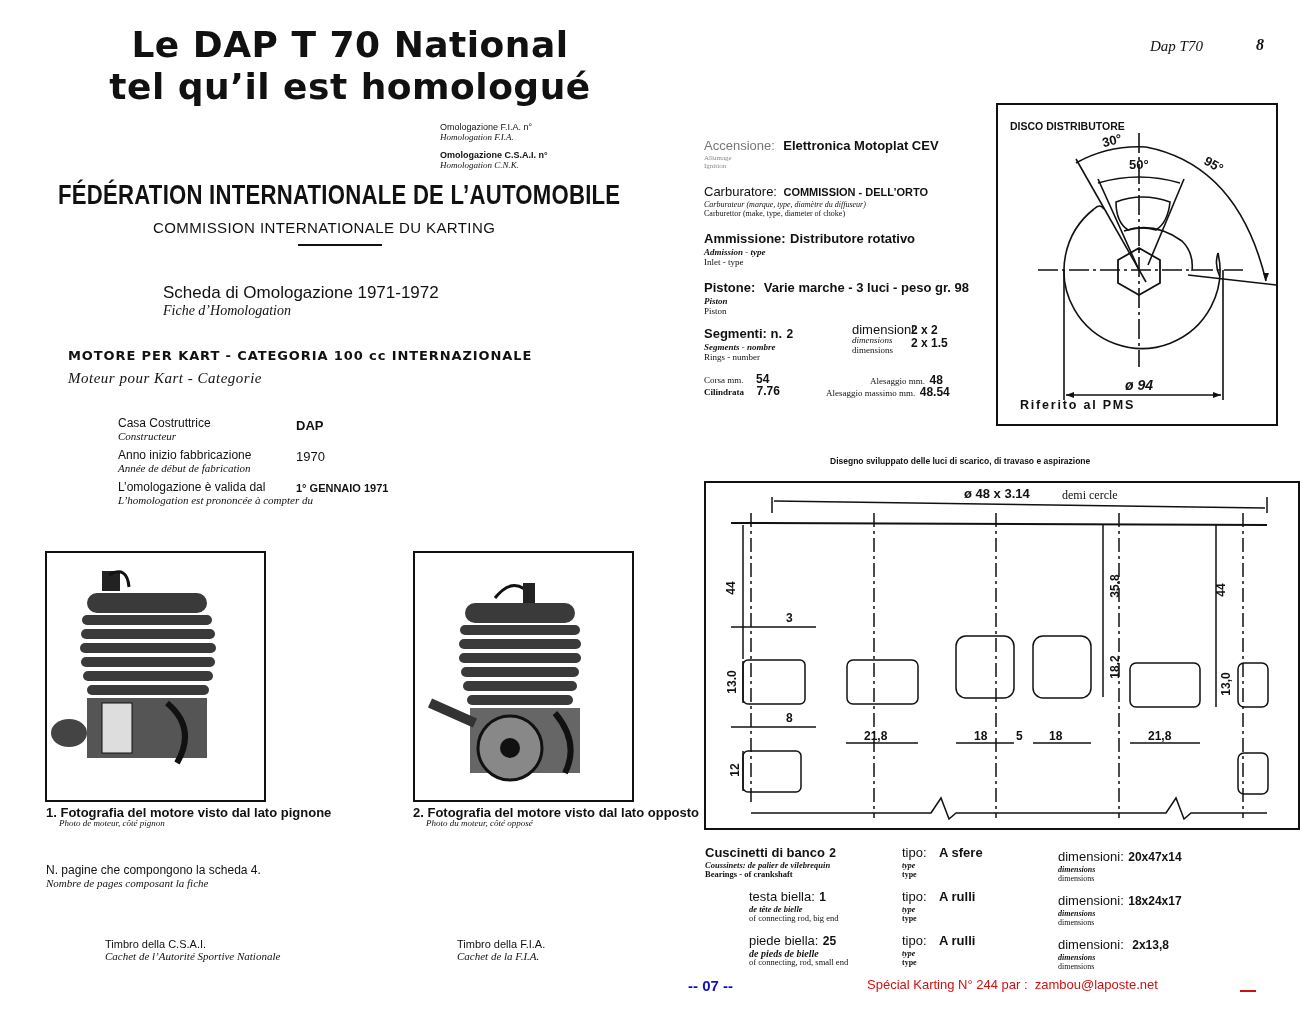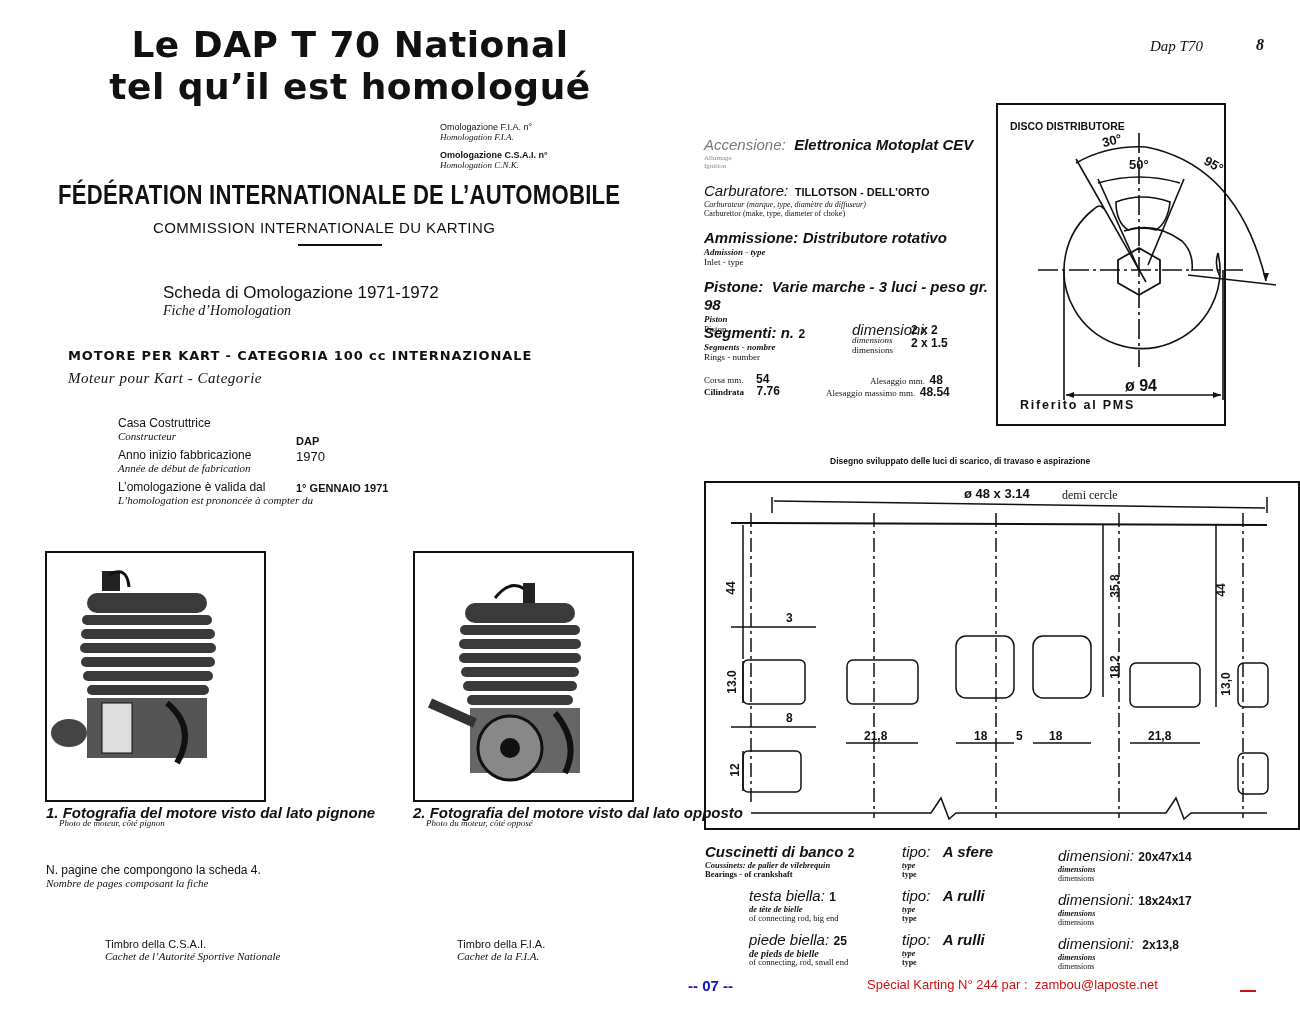--- a/index.html
+++ b/index.html
@@ -6,21 +6,21 @@
   body{width:1300px;height:1010px;position:relative;overflow:hidden;font-family:"Liberation Sans",sans-serif;color:#111;}
   .abs{position:absolute;}
   .serif-it{font-family:"Liberation Serif",serif;font-style:italic;}
   .title{font-family:"DejaVu Sans",sans-serif;font-weight:bold;font-size:36px;letter-spacing:0.5px;text-align:center;line-height:42px;}
   .fia{font-family:"Liberation Sans",sans-serif;font-weight:bold;font-size:27px;transform:scaleX(0.82);transform-origin:left top;white-space:nowrap;letter-spacing:0.3px;}
   .small{font-size:9px;line-height:10px;}
   .lbl{font-size:12px;line-height:13px;}
   .it{font-family:"Liberation Serif",serif;font-style:italic;font-size:11px;line-height:12px;}
   .bold{font-weight:bold;}
   .box{border:2px solid #111;}
-  .tiny{font-size:15px;line-height:10px;font-style:italic;}
+  .tiny{font-size:13px;line-height:10px;}
   .tiny-it{font-family:"Liberation Serif",serif;font-style:italic;font-size:9px;line-height:10px;font-weight:bold;}
   .tiny-r{font-family:"Liberation Serif",serif;font-size:9px;line-height:10px;}
   .val{font-weight:bold;font-size:12px;}
 </style>
 </head>
 <body>
 
 <div class="abs title" style="left:90px;top:24px;width:520px;">
   <div>Le DAP T 70 National</div>
   <div>tel qu’il est homologué</div>
@@ -43,21 +43,21 @@
   <div class="serif-it" style="font-size:14px;">Fiche d’Homologation</div>
 </div>
 
 <div class="abs" style="left:68px;top:348px;font-family:'DejaVu Sans',sans-serif;font-weight:bold;font-size:13px;letter-spacing:0.9px;white-space:nowrap;">MOTORE PER KART - CATEGORIA 100 cc INTERNAZIONALE</div>
 <div class="abs serif-it" style="left:68px;top:370px;font-size:15px;letter-spacing:0.5px;">Moteur pour Kart - Categorie</div>
 
 <div class="abs" style="left:118px;top:417px;width:320px;">
   <div style="position:relative;height:32px;">
     <div class="lbl">Casa Costruttrice</div>
     <div class="it">Constructeur</div>
-    <div class="abs" style="left:178px;top:18px;font-size:11px;font-weight:bold;">DAP</div>
+    <div class="abs" style="left:178px;top:1px;font-size:13px;font-weight:bold;">DAP</div>
   </div>
   <div style="position:relative;height:32px;">
     <div class="lbl">Anno inizio fabbricazione</div>
     <div class="it">Année de début de fabrication</div>
     <div class="abs" style="left:178px;top:0;font-size:13px;">1970</div>
   </div>
   <div style="position:relative;height:32px;white-space:nowrap;">
     <div class="lbl">L’omologazione è valida dal</div>
     <div class="it">L’homologation est prononcée à compter du</div>
     <div class="abs" style="left:178px;top:1px;font-size:11px;font-weight:bold;">1° GENNAIO 1971</div>
@@ -131,21 +131,21 @@
 <div class="abs serif-it" style="left:1256px;top:36px;font-size:16px;font-weight:bold;">8</div>
 
 <div class="abs" style="left:704px;top:136px;width:290px;">
   <span class="tiny" style="color:#777;">Accensione:</span>
   <span class="tiny bold" style="margin-left:4px;">Elettronica Motoplat CEV</span>
   <div class="tiny-r" style="color:#888;font-size:7px;line-height:8px;">Allumage</div>
   <div class="tiny-r" style="color:#888;font-size:7px;line-height:8px;">Ignition</div>
 </div>
 <div class="abs" style="left:704px;top:182px;width:290px;">
   <span class="tiny">Carburatore:</span>
-  <span class="bold" style="font-size:11px;margin-left:2px;">TILLOTSON - DELL’ORTO</span>
+  <span class="bold" style="font-size:11px;margin-left:2px;">COMMISSION - DELL’ORTO</span>
   <div class="tiny-it" style="font-weight:normal;font-size:8px;line-height:9px;">Carburateur (marque, type, diamètre du diffuseur)</div>
   <div class="tiny-r" style="font-size:8px;line-height:9px;">Carburettor (make, type, diameter of choke)</div>
 </div>
 <div class="abs" style="left:704px;top:229px;width:290px;">
   <span class="tiny bold">Ammissione:</span>
   <span class="tiny bold">Distributore rotativo</span>
   <div class="tiny-it">Admission - type</div>
   <div class="tiny-r">Inlet - type</div>
 </div>
 <div class="abs" style="left:704px;top:278px;width:290px;">
@@ -177,21 +177,21 @@
 </div>
 <div class="abs" style="left:870px;top:370px;">
   <span class="tiny-r">Alesaggio mm.</span>
   <span class="val">48</span>
 </div>
 <div class="abs" style="left:826px;top:382px;">
   <span class="tiny-r">Alesaggio massimo mm.</span>
   <span class="val">48.54</span>
 </div>
 
-<div class="abs" style="left:996px;top:103px;width:230px;height:323px;border:2px solid #111;box-sizing:border-box;">
+<div class="abs" style="left:996px;top:103px;width:282px;height:323px;border:2px solid #111;box-sizing:border-box;">
   <div class="abs bold" style="left:12px;top:15px;font-size:10.5px;">DISCO DISTRIBUTORE</div>
   <svg class="abs" style="left:0;top:0;" width="280" height="320" viewBox="0 0 280 320">
     <g stroke="#111" fill="none" stroke-width="1.6">
 
       <path d="M96 104 A78 78 0 1 0 220 148"></path>
       <path d="M96 104 q6 -6 10 0"></path>
       <path d="M220 148 q-4 12 2 24"></path>
 
       <line x1="40" y1="165" x2="245" y2="165" stroke-dasharray="20,4,3,4"></line>
       <line x1="141" y1="28" x2="141" y2="262" stroke-dasharray="20,4,3,4"></line>
@@ -216,21 +216,21 @@
     </g>
     <g fill="#111">
       <polygon points="68,290 76,287 76,293"></polygon>
       <polygon points="223,290 215,287 215,293"></polygon>
       <polygon points="268,176 265,168 271,168"></polygon>
     </g>
   </svg>
   <div class="abs bold" style="left:104px;top:28px;font-size:13px;transform:rotate(-14deg);">30°</div>
   <div class="abs bold" style="left:131px;top:52px;font-size:13px;text-align:center;">50°</div>
   <div class="abs bold" style="left:206px;top:52px;font-size:13px;transform:rotate(30deg);">95°</div>
-  <div class="abs bold" style="left:127px;top:272px;font-size:16px;">ø 94</div>
+  <div class="abs bold" style="left:127px;top:272px;font-size:14px;font-style:italic;">ø 94</div>
   <div class="abs bold" style="left:22px;top:293px;font-size:12.5px;letter-spacing:1.8px;">Riferito al PMS</div>
 </div>
 
 <div class="abs bold" style="left:830px;top:456px;font-size:8.5px;">Disegno sviluppato delle luci di scarico, di travaso e aspirazione</div>
 <div class="abs" style="left:688px;top:481px;width:596px;height:349px;border:2px solid #111;box-sizing:border-box;margin-left:16px;">
   <svg class="abs" style="left:0;top:0;" width="594" height="347" viewBox="0 0 594 347">
     <g stroke="#111" fill="none" stroke-width="1.5">
       <line x1="66" y1="14" x2="66" y2="30"></line>
       <line x1="561" y1="14" x2="561" y2="30"></line>
       <line x1="68" y1="18" x2="559" y2="25"></line>

